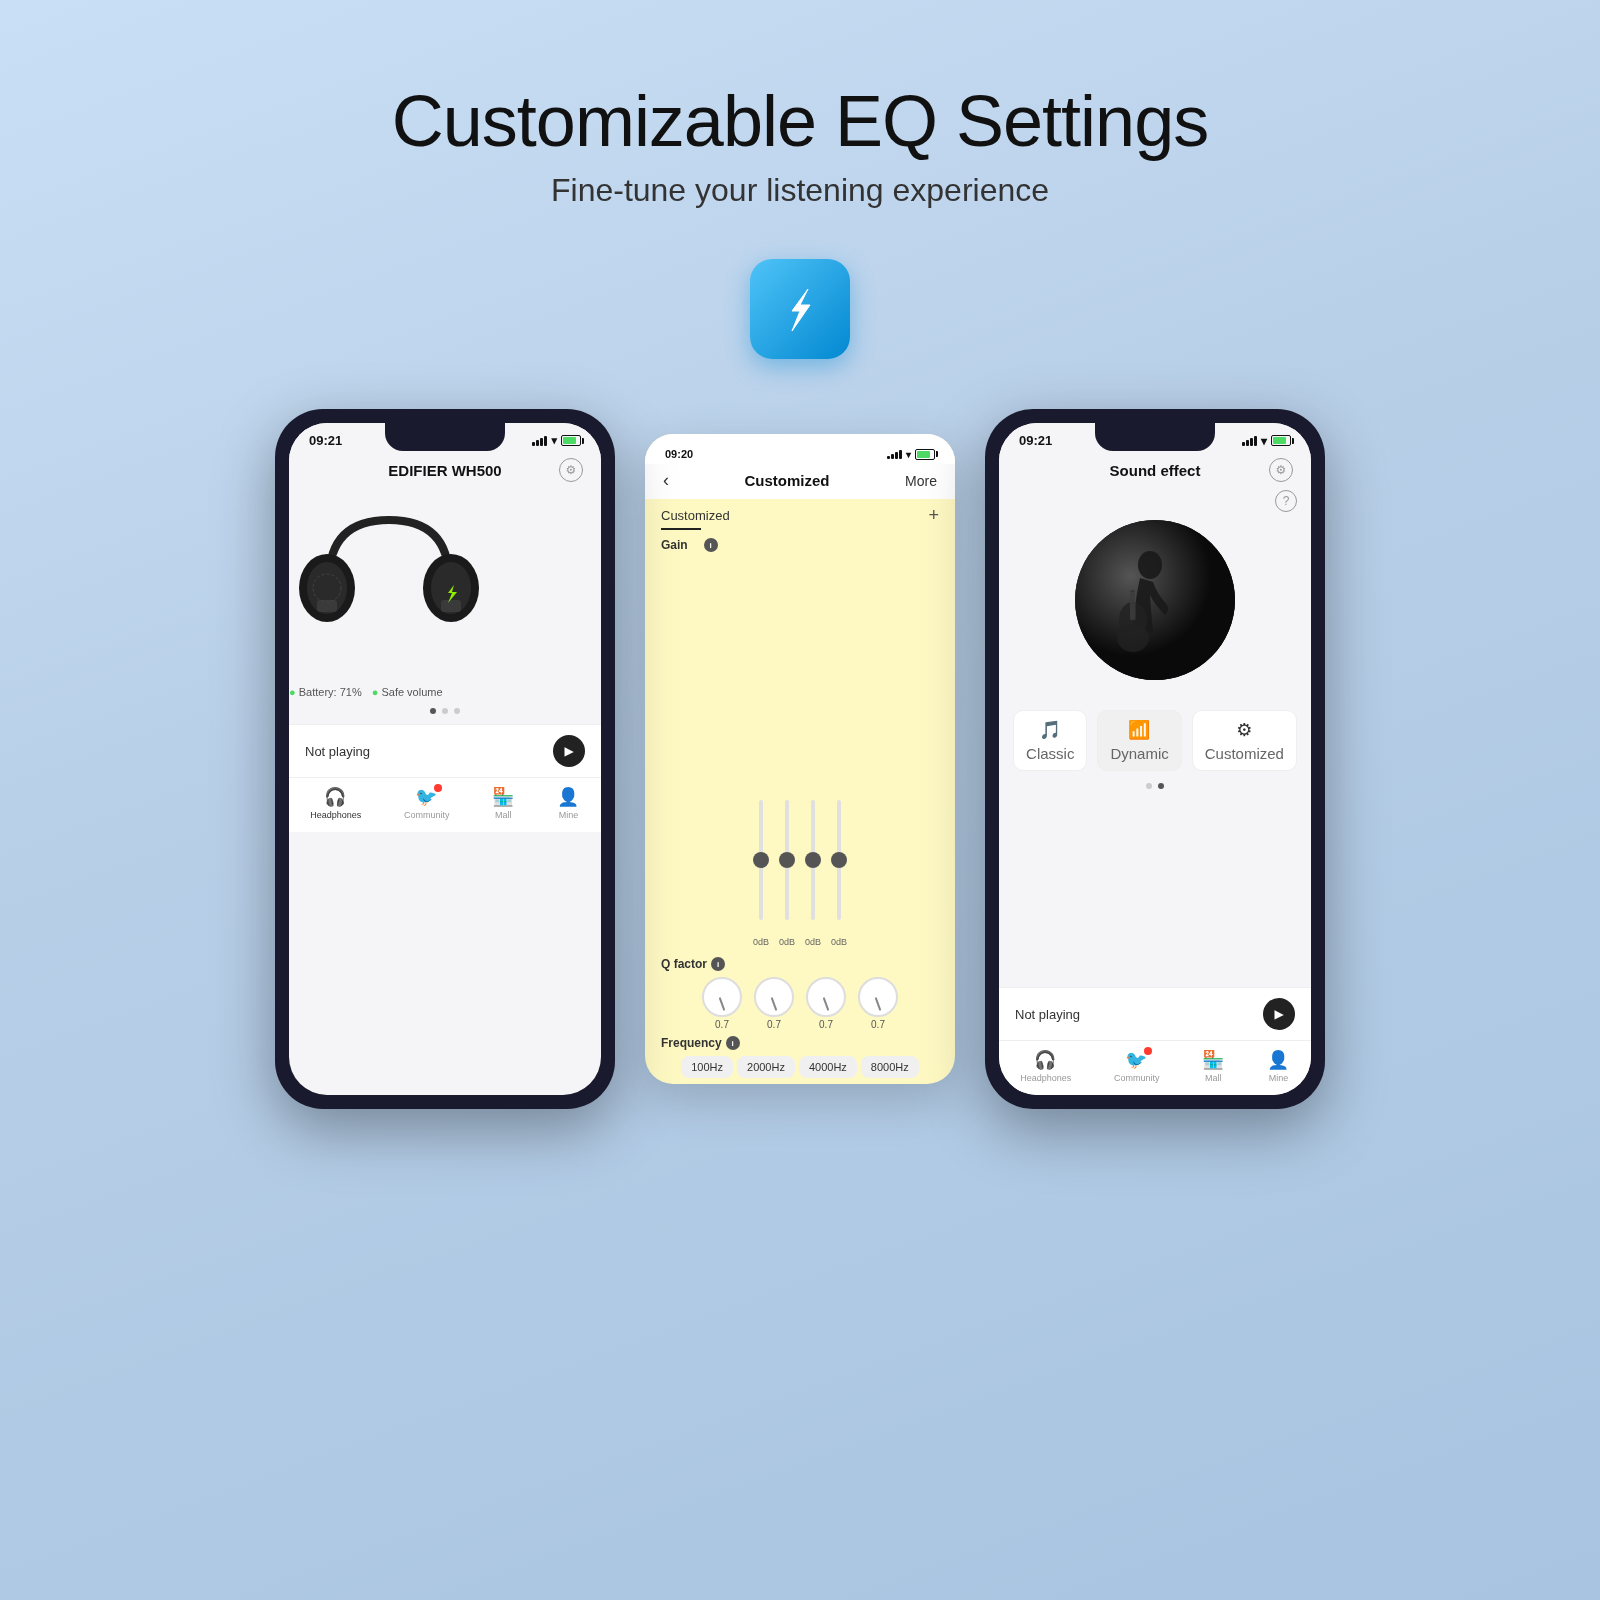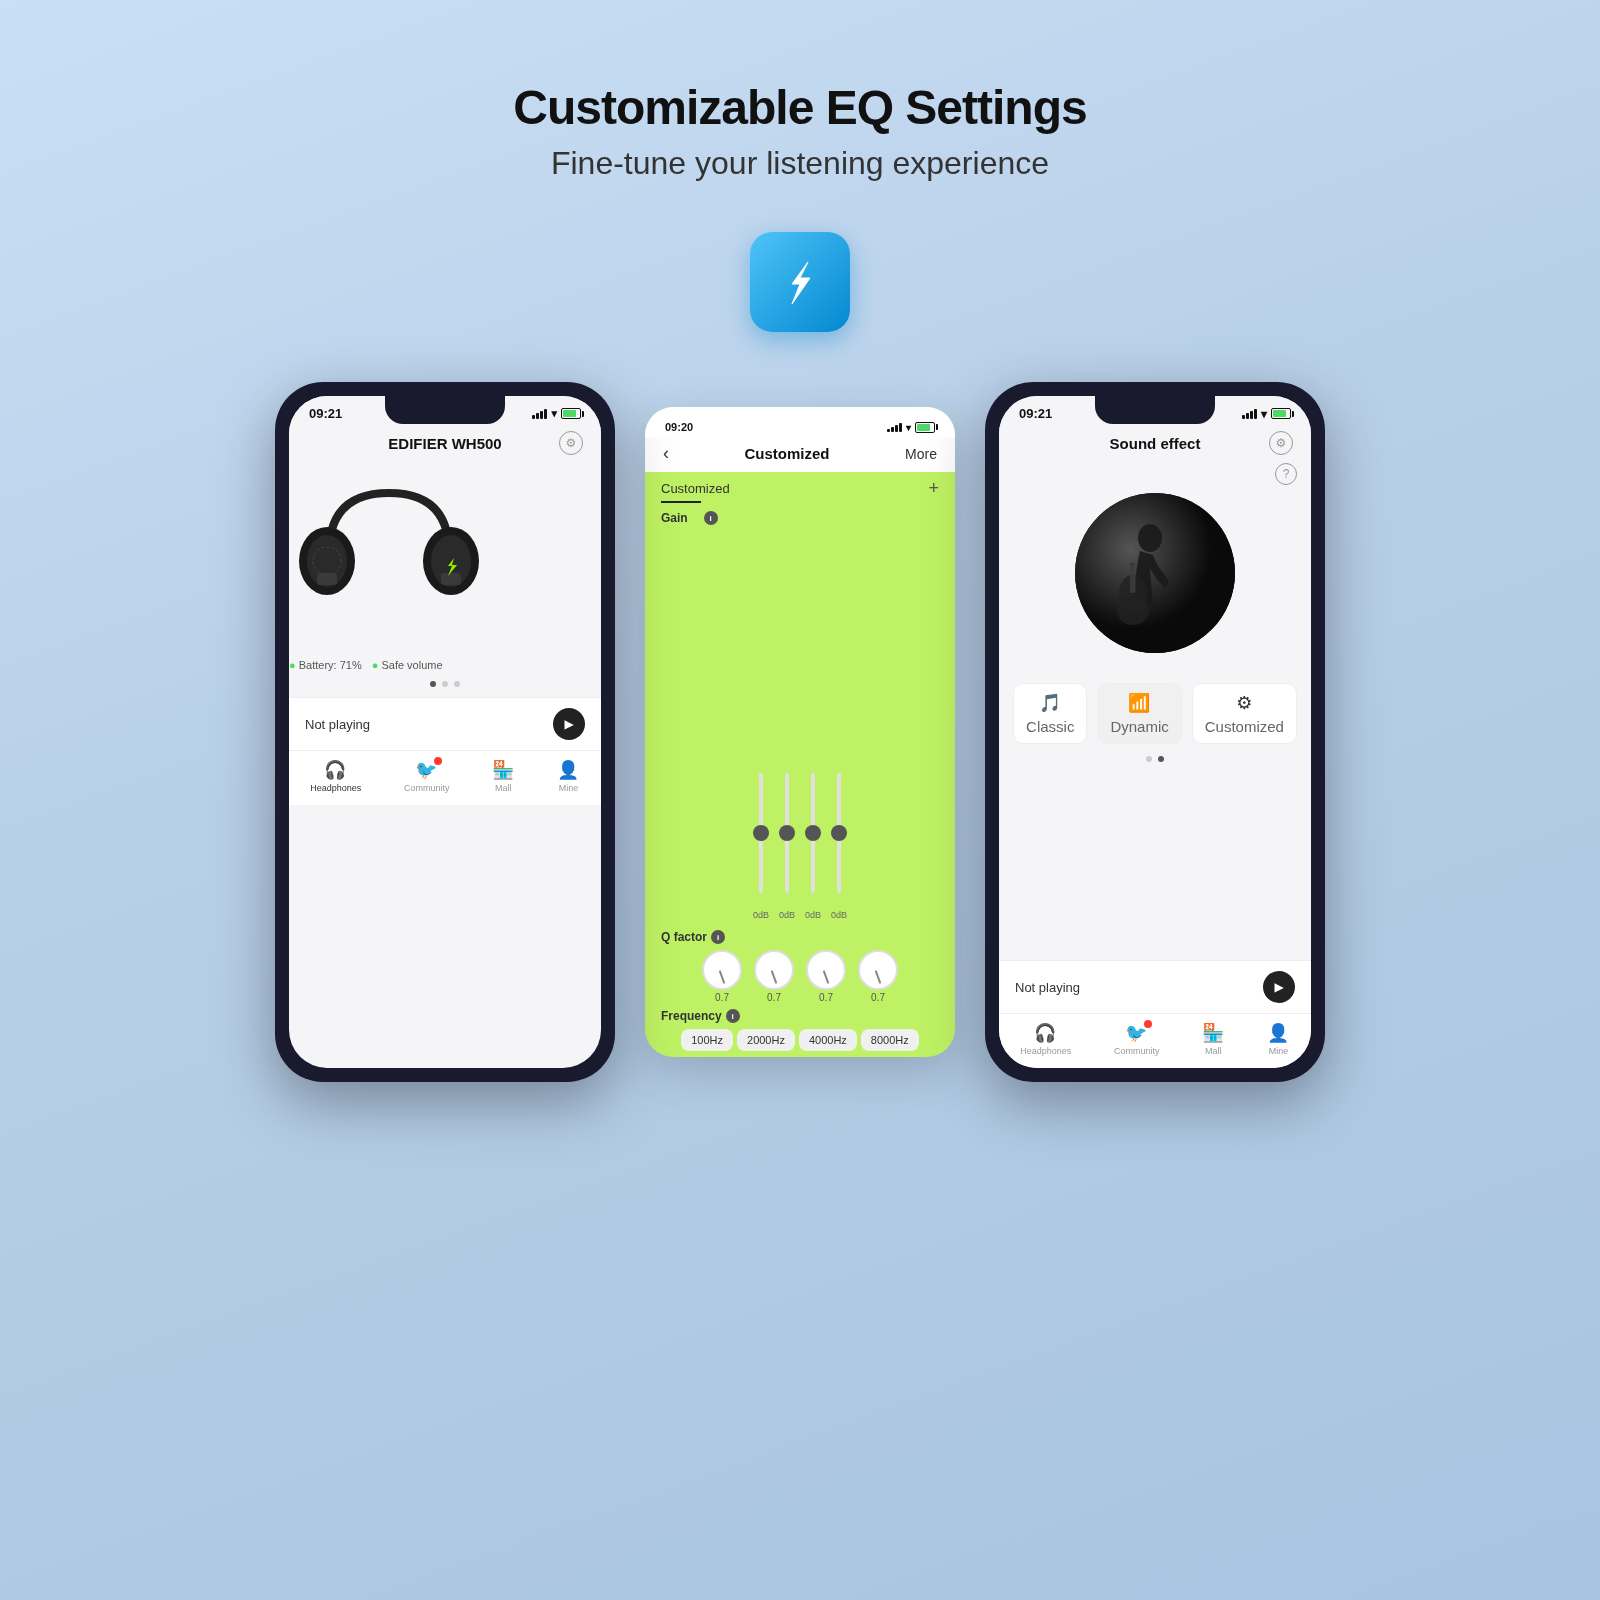--- a/index.html
+++ b/index.html
@@ -14,22 +14,22 @@
       overflow: hidden;
     }
 
     
     .header {
       text-align: center;
       margin-top: 80px;
       margin-bottom: 20px;
     }
     .header h1 {
-      font-size: 48px;
-      font-weight: 700;
+      font-size: 72px;
+      font-weight: 400;
       color: #111;
       letter-spacing: -1px;
     }
     .header p {
       font-size: 32px;
       color: #333;
       margin-top: 10px;
       font-weight: 400;
     }
 
@@ -363,21 +363,21 @@
     .preset-btn.active { background: #f0f0f0; }
     .preset-btn .preset-icon { font-size: 18px; }
     .preset-label { font-size: 15px; color: #666; }
 
     
     .status-bar.small { font-size: 10px; }
     .status-bar.small .time { font-size: 11px; }
 
     
     .screen-card {
-      background: #bef264;
+      background: #fef9c3;
       border-radius: 28px;
       overflow: hidden;
       box-shadow: 0 16px 48px rgba(0,0,0,0.18);
       width: 310px;
       height: 650px;
       display: flex;
       flex-direction: column;
     }
   </style>
 </head>

